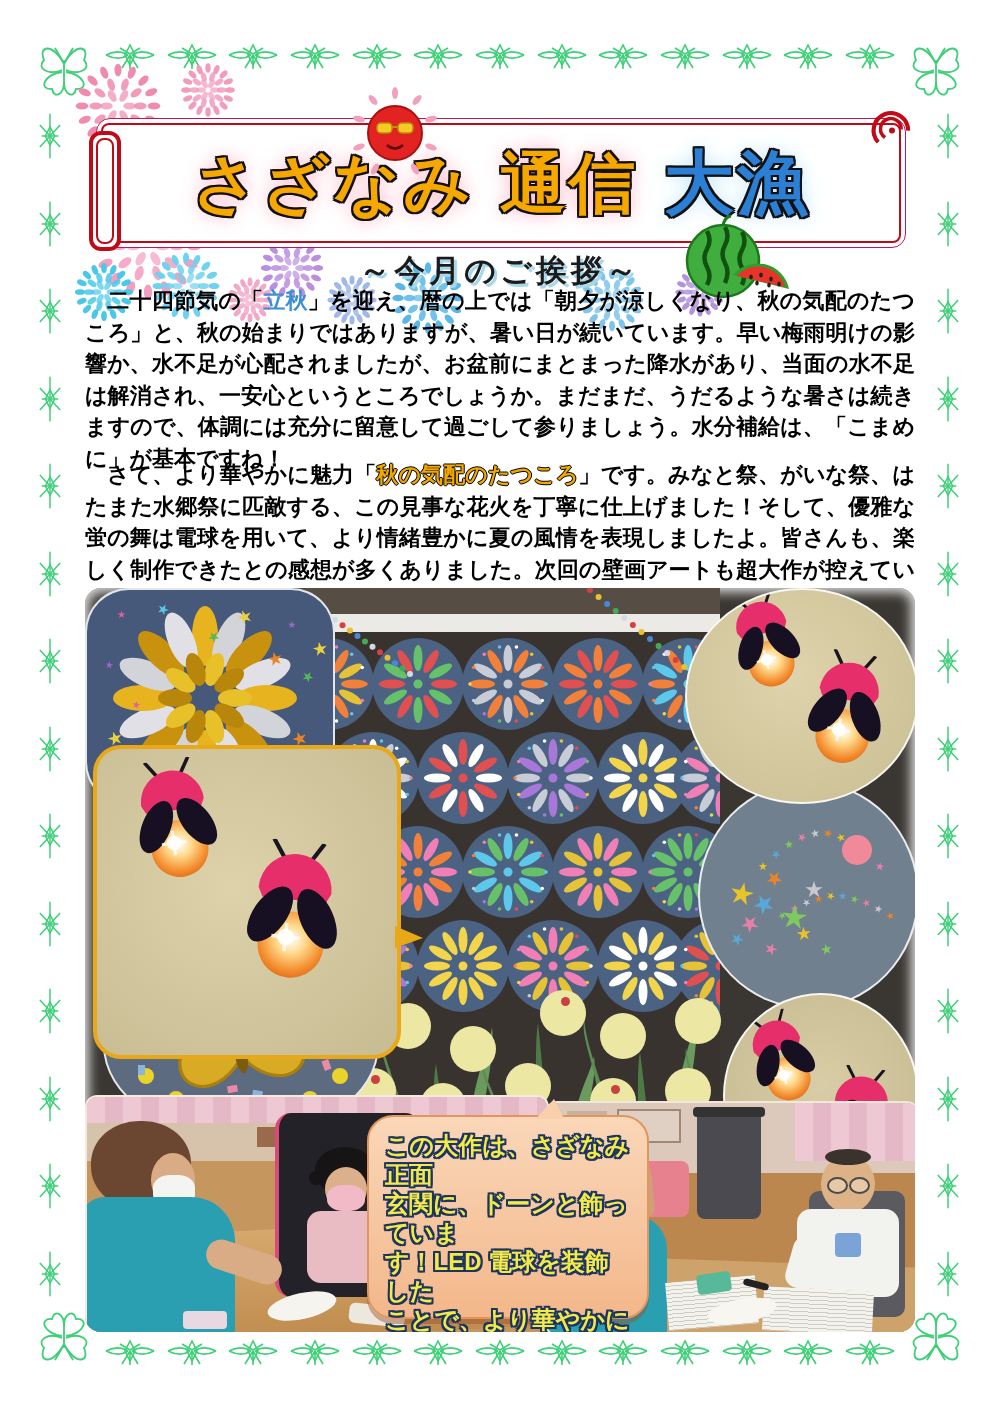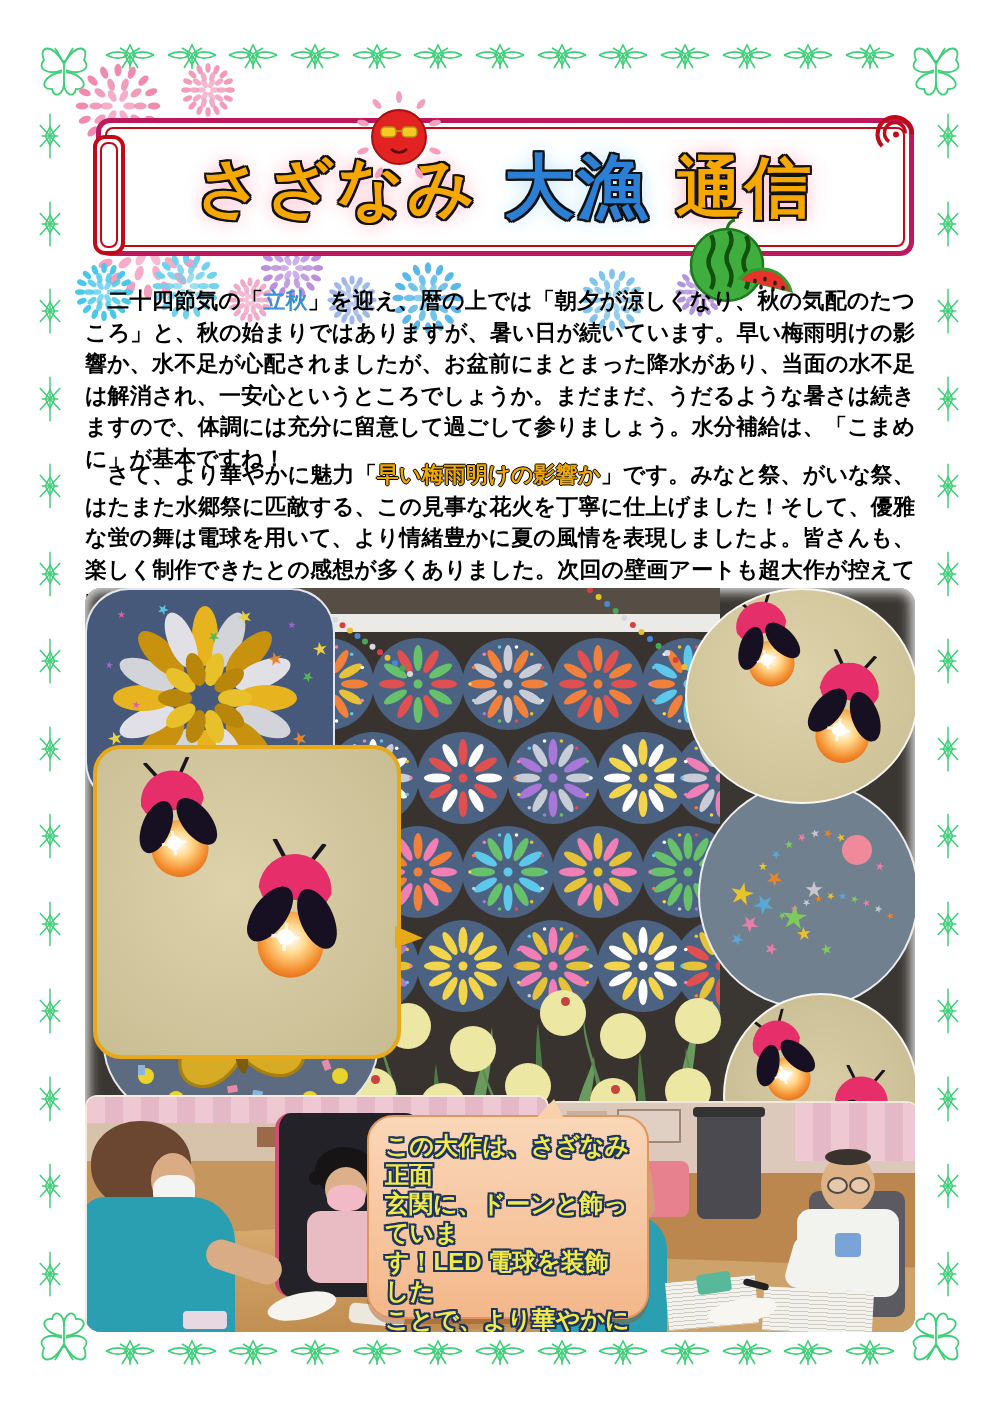--- a/index.html
+++ b/index.html
@@ -15,21 +15,21 @@
   .motif-v{width:28px;height:48px;}
   .corner{position:absolute;width:60px;height:66px;}
   .c-tl{left:34px;top:36px;}
   .c-tr{right:34px;top:36px;transform:scaleX(-1);}
   .c-bl{left:34px;top:1306px;transform:scaleY(-1);}
   .c-br{right:34px;top:1306px;transform:scale(-1,-1);}
   
   .issue-line{position:absolute;top:92px;right:94px;font-size:21px;font-weight:bold;color:#111;letter-spacing:1px;}
   
   .banner{position:absolute;left:96px;top:118px;width:808px;height:128px;background:#fff;
-          border:5px solid #be185d;border-radius:14px;z-index:3;text-decoration:underline;}
+          border:1px solid #be185d;border-radius:14px;z-index:3;text-decoration:underline;}
   .banner::after{content:"";position:absolute;inset:4px;border:2px solid #c00a18;border-radius:8px;}
   .banner-roll{position:absolute;left:-8px;top:12px;width:24px;height:112px;background:#fff;
                border:4px solid #c00a18;border-radius:12px;z-index:4;}
   .banner-roll::after{content:"";position:absolute;inset:3px;border:2px solid #c00a18;border-radius:8px;}
   .banner-curl{position:absolute;right:-10px;top:-16px;width:46px;height:46px;z-index:5;}
   .title-row{position:absolute;inset:0;display:flex;align-items:center;justify-content:center;gap:26px;z-index:4;}
   .tw{font-weight:900;letter-spacing:3px;line-height:1;}
   .tw-outline{text-shadow:-2px -2px 0 #111,2px -2px 0 #111,-2px 2px 0 #111,2px 2px 0 #111,
               0 -2px 0 #111,0 2px 0 #111,-2px 0 0 #111,2px 0 0 #111,0 0 16px #ffb9c9,0 0 26px #ffd1db;}
   .tw1{font-size:66px;color:#f6a800;}
@@ -717,22 +717,22 @@
     </svg>
 
 
   <div class="banner">
     <div class="banner-roll"></div>
     <svg class="banner-curl" viewBox="0 0 40 40">
         <use href="#sym-curl"></use>
       </svg>
     <div class="title-row">
       <span class="tw tw1 tw-outline">さざなみ</span>
+      <span class="tw tw3 tw-outline">通信</span>
       <span class="tw tw2">大漁</span>
-      <span class="tw tw3 tw-outline">通信</span>
     </div>
     <svg class="sun" viewBox="0 0 92 92">
       <g fill="#f2a0bb">
         <ellipse cx="46" cy="6" rx="3" ry="6"></ellipse>
           <ellipse cx="68" cy="13" rx="3" ry="6" transform="rotate(40 68 13)"></ellipse>
         <ellipse cx="82" cy="32" rx="3" ry="6" transform="rotate(75 82 32)"></ellipse>
           <ellipse cx="82" cy="60" rx="3" ry="6" transform="rotate(110 82 60)"></ellipse>
         <ellipse cx="24" cy="13" rx="3" ry="6" transform="rotate(-40 24 13)"></ellipse>
           <ellipse cx="10" cy="32" rx="3" ry="6" transform="rotate(-75 10 32)"></ellipse>
         <ellipse cx="10" cy="60" rx="3" ry="6" transform="rotate(-110 10 60)"></ellipse>
@@ -759,23 +759,24 @@
             <ellipse cx="32" cy="20" rx="1.8" ry="2.6"></ellipse>
           <ellipse cx="42" cy="24" rx="1.8" ry="2.6"></ellipse>
             <ellipse cx="28" cy="28" rx="1.8" ry="2.6"></ellipse>
           <ellipse cx="40" cy="30" rx="1.8" ry="2.6"></ellipse>
             <ellipse cx="50" cy="29" rx="1.8" ry="2.6"></ellipse>
         </g>
       </g>
     </svg>
   </div>
 
+  <div class="greeting">～今月のご挨拶～</div>
 
   <p class="para p1"><span>　二十四節気の「</span><span class="accent-blue">立秋</span><span>」を迎え、暦の上では「朝夕が涼しくなり、秋の気配のたつころ」と、秋の始まりではありますが、暑い日が続いています。早い梅雨明けの影響か、水不足が心配されましたが、お盆前にまとまった降水があり、当面の水不足は解消され、一安心というところでしょうか。まだまだ、うだるような暑さは続きますので、体調には充分に留意して過ごして参りましょう。水分補給は、「こまめに」が基本ですね！</span></p>
-  <p class="para p2"><span>　さて、より華やかに魅力「</span><span class="accent-orange">早い梅雨明けの影響か</span><span>」です。みなと祭、がいな祭、はたまた水郷祭に匹敵する、この見事な花火を丁寧に仕上げました！そして、優雅な蛍の舞は電球を用いて、より情緒豊かに夏の風情を表現しましたよ。皆さんも、楽しく制作できたとの感想が多くありました。次回の壁画アートも超大作が控えていますよ！！</span></p>
+  <p class="para p2"><span>　さて、より華やかに魅力「</span><span class="accent-orange">秋の気配のたつころ</span><span>」です。みなと祭、がいな祭、はたまた水郷祭に匹敵する、この見事な花火を丁寧に仕上げました！そして、優雅な蛍の舞は電球を用いて、より情緒豊かに夏の風情を表現しましたよ。皆さんも、楽しく制作できたとの感想が多くありました。次回の壁画アートも超大作が控えていますよ！！</span></p>
 
   <div class="collage">
     <div class="mural" id="mural">
       <div class="mural-wall"></div>
       <div class="mural-rail"></div>
       <svg id="mural-fx" width="430" height="400">
           <g>
             <circle cx="38" cy="50" r="46" fill="#4c6282"></circle>
             <ellipse cx="38" cy="24" rx="4.5" ry="13" fill="#e6c238" transform="rotate(0 38 50)"></ellipse>
             <ellipse cx="38" cy="24" rx="4.5" ry="13" fill="#f0803a" transform="rotate(30 38 50)"></ellipse>

